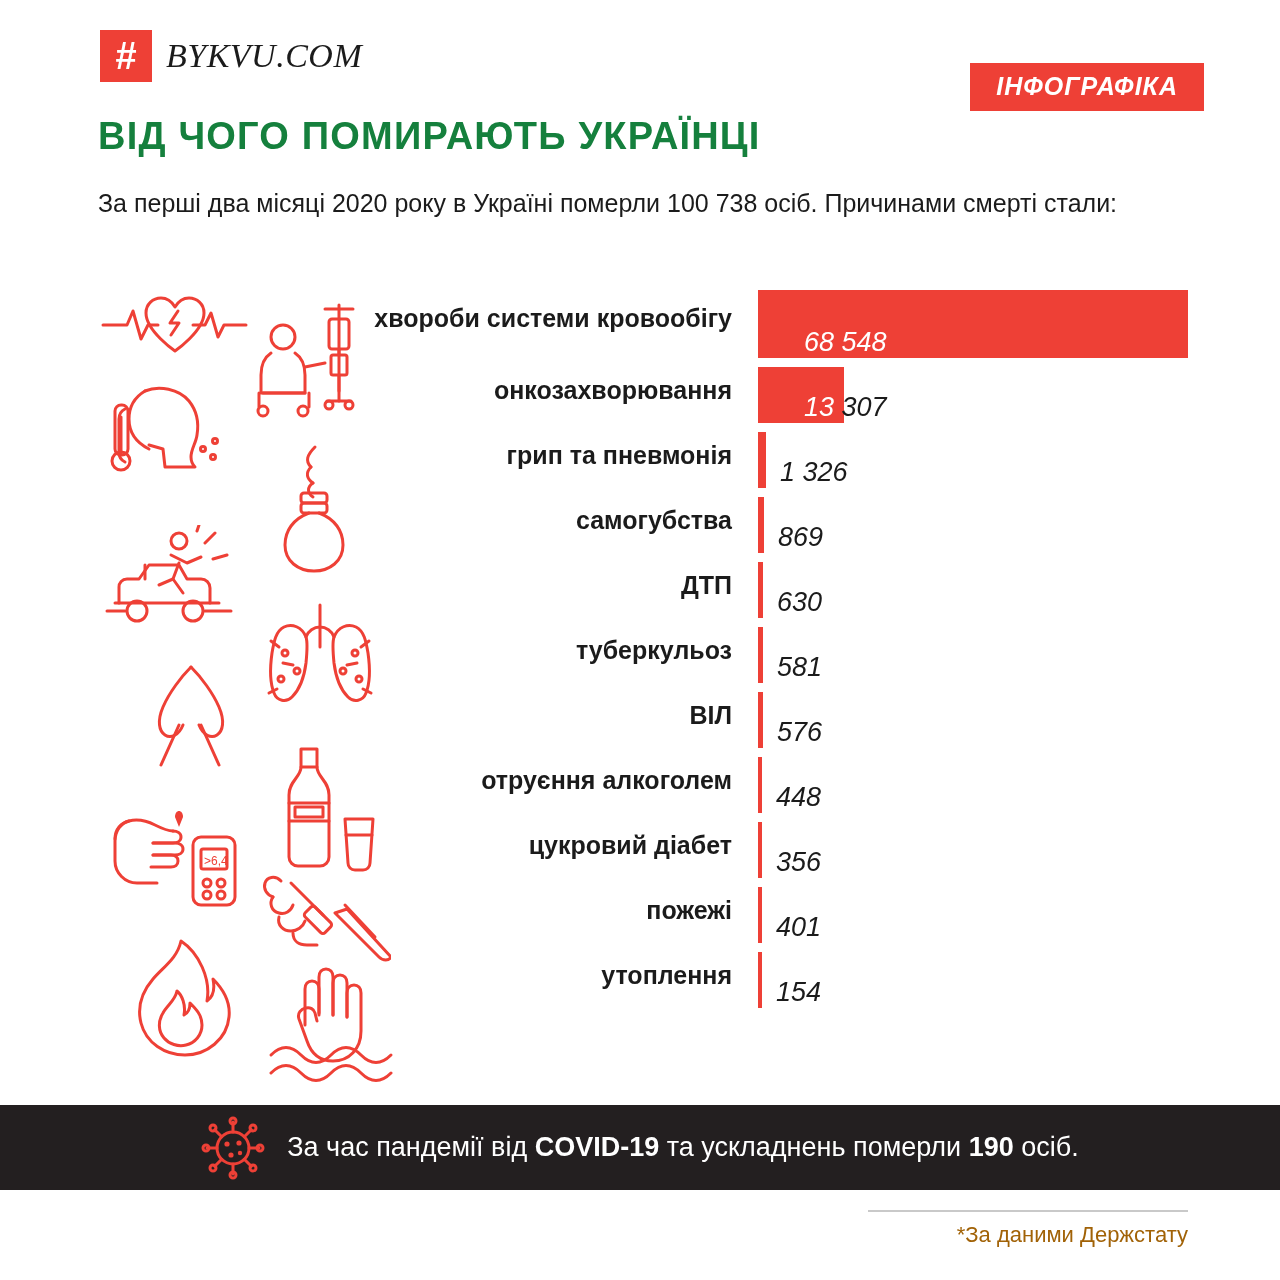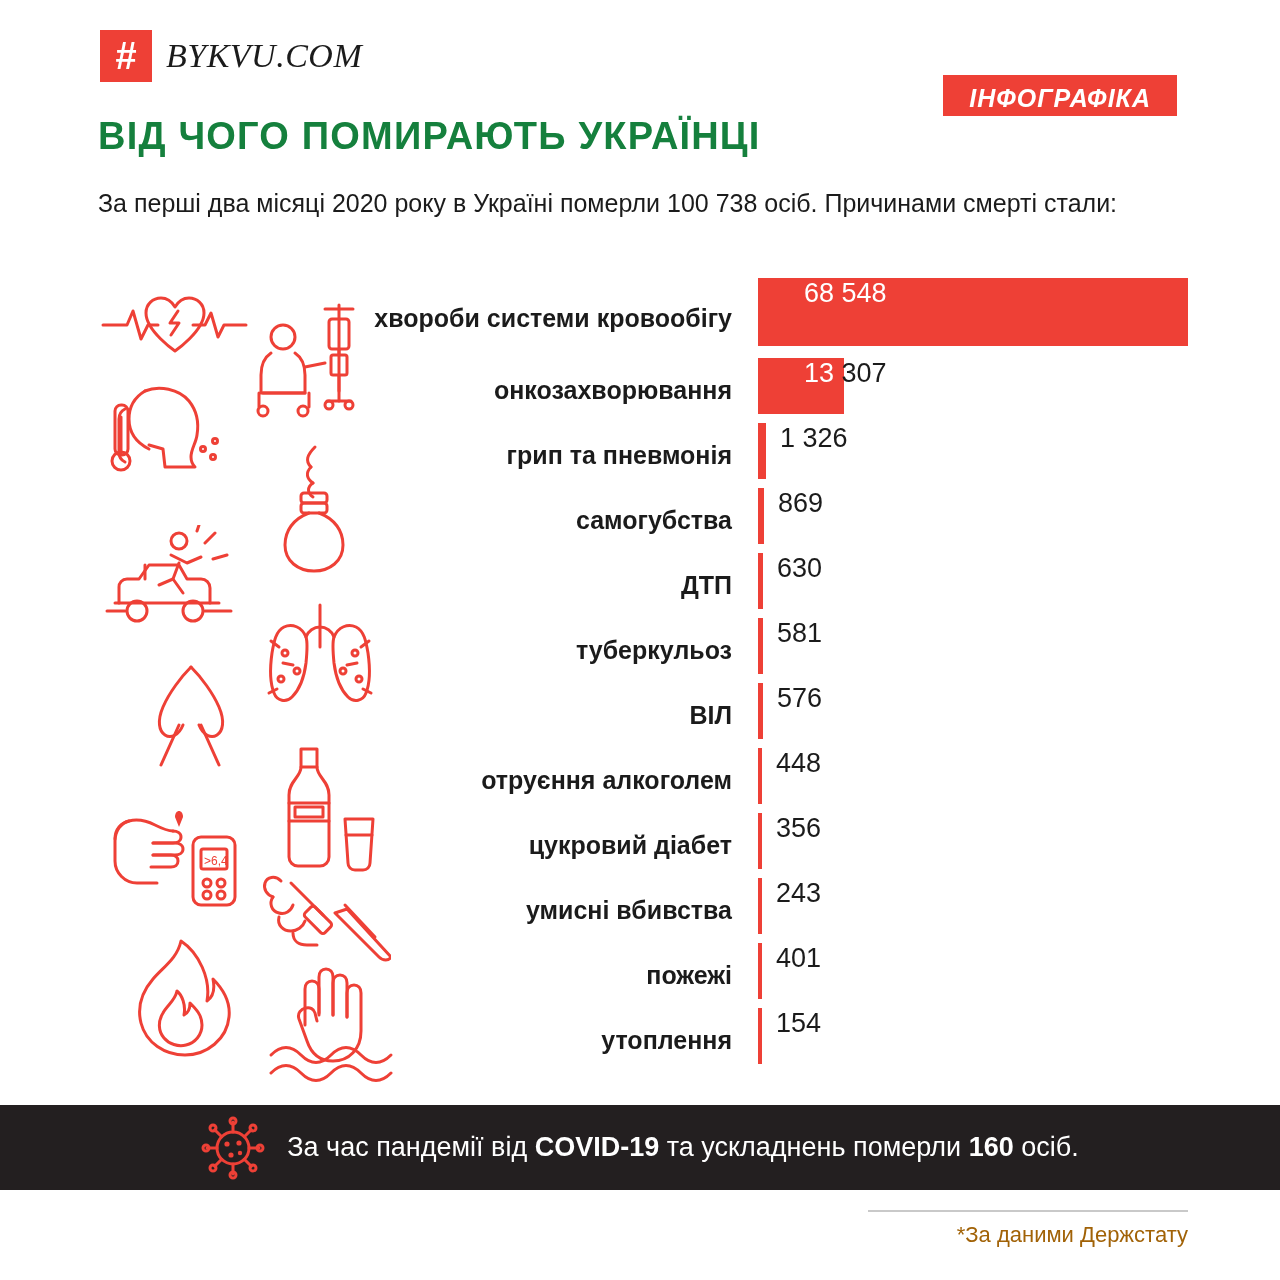--- a/index.html
+++ b/index.html
@@ -42,29 +42,28 @@
   .logo-text {
     font-size: 34px;
     letter-spacing: 0.5px;
     color: #1b1b1b;
     font-family: "Liberation Serif", serif;
     font-style: italic;
     font-weight: 400;
   }
   .badge {
     position: absolute;
-    right: 103px; top: 33px;
+    right: 76px; top: 33px;
     background: #EE4036;
     color: #ffffff;
     font-size: 25px;
     font-weight: bold;
     font-style: italic;
     letter-spacing: 1px;
-    padding: 9px 26px 3px 26px;
-    margin-top: 12px;
+    padding: 9px 26px 10px 26px;
   }
 
   
   .title {
     position: absolute;
     left: 98px; top: 115px;
     font-size: 38px;
     font-weight: bold;
     letter-spacing: 1.2px;
     color: #15803d;
@@ -98,21 +97,22 @@
     font-size: 25px;
     font-weight: bold;
     color: #1b1b1b;
     line-height: 1.15;
   }
   .barzone {
     flex: 1;
     position: relative;
     height: 100%;
     display: flex;
-    align-items: flex-start;
+    align-items: flex-end;
+    font-style: italic;
   }
   .bar {
     background: #EE4036;
     height: 56px;
     min-width: 4px;
   }
   .row.tall .bar { height: 68px; }
   .value {
     font-size: 27px;
     color: #1b1b1b;
@@ -396,27 +396,20 @@
   </div>
 
   <div class="row">
     <div class="label">цукровий діабет</div>
     <div class="barzone">
       <div class="bar" style="width:4px"></div>
       <div class="value">356</div>
     </div>
   </div>
 
-  <div class="row">
-    <div class="label">умисні вбивства</div>
-    <div class="barzone">
-      <div class="bar" style="width:4px"></div>
-      <div class="value">243</div>
-    </div>
-  </div>
 
   <div class="row">
     <div class="label">пожежі</div>
     <div class="barzone">
       <div class="bar" style="width:4px"></div>
       <div class="value">401</div>
     </div>
   </div>
 
   <div class="row">
@@ -439,17 +432,17 @@
     <path d="M32 16V6M32 48v10M16 32H6M48 32h10M20.7 20.7l-7-7M43.3 43.3l7 7M43.3 20.7l7-7M20.7 43.3l-7 7"></path>
     <circle cx="32" cy="5" r="3"></circle>
       <circle cx="32" cy="59" r="3"></circle>
     <circle cx="5" cy="32" r="3"></circle>
       <circle cx="59" cy="32" r="3"></circle>
     <circle cx="12" cy="12" r="3"></circle>
       <circle cx="52" cy="52" r="3"></circle>
     <circle cx="52" cy="12" r="3"></circle>
       <circle cx="12" cy="52" r="3"></circle>
   </svg>
-  <div class="covid-text"><span>За час пандемії від </span><b>COVID-19</b><span> та ускладнень померли </span><b>160</b><span> осіб.</span></div>
+  <div class="covid-text"><span>За час пандемії від </span><b>COVID-19</b><span> та ускладнень померли </span><b>190</b><span> осіб.</span></div>
 </div>
 
 <div class="footer-rule"></div>
 <div class="footer">*За даними Держстату</div>
 
 </body></html>

